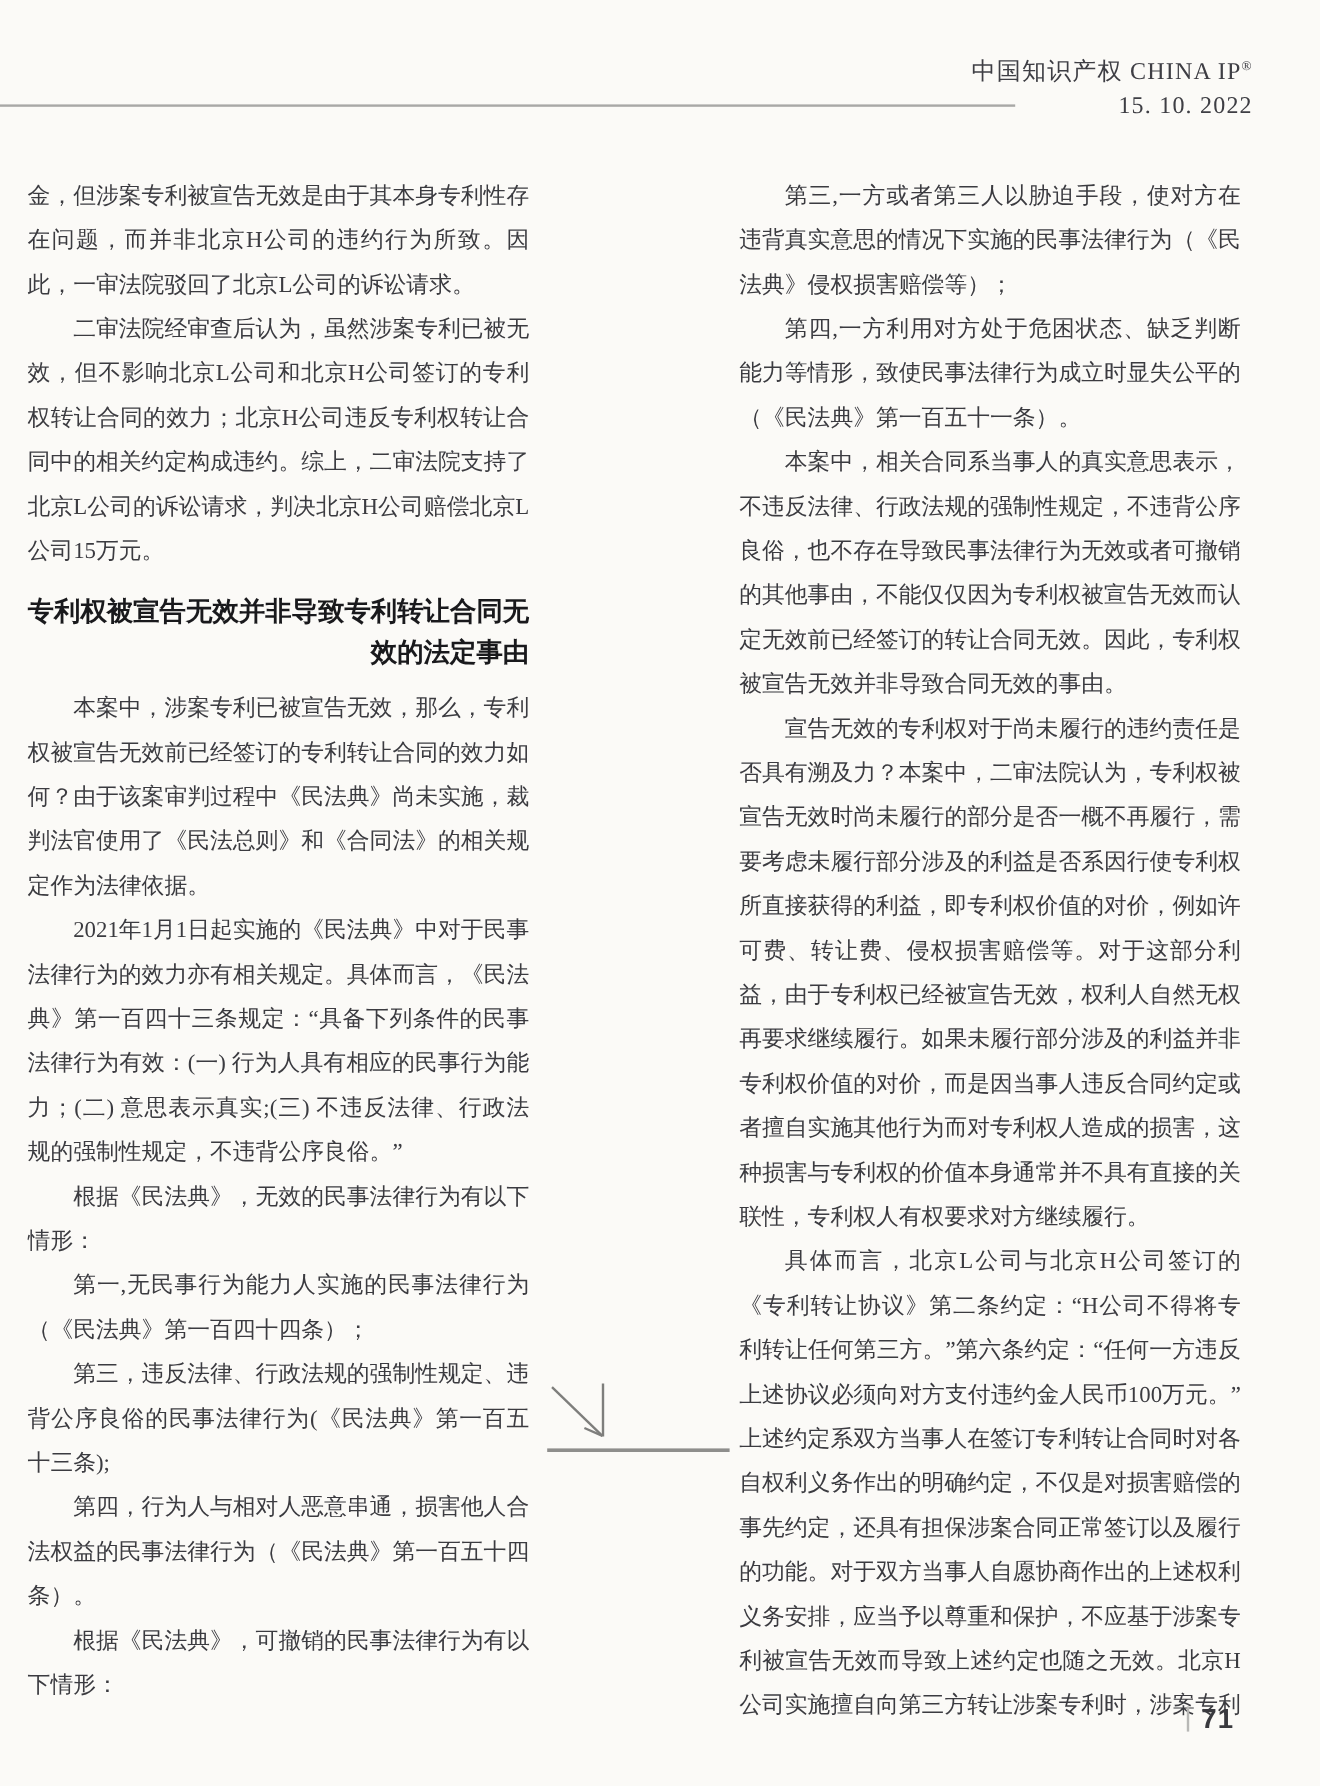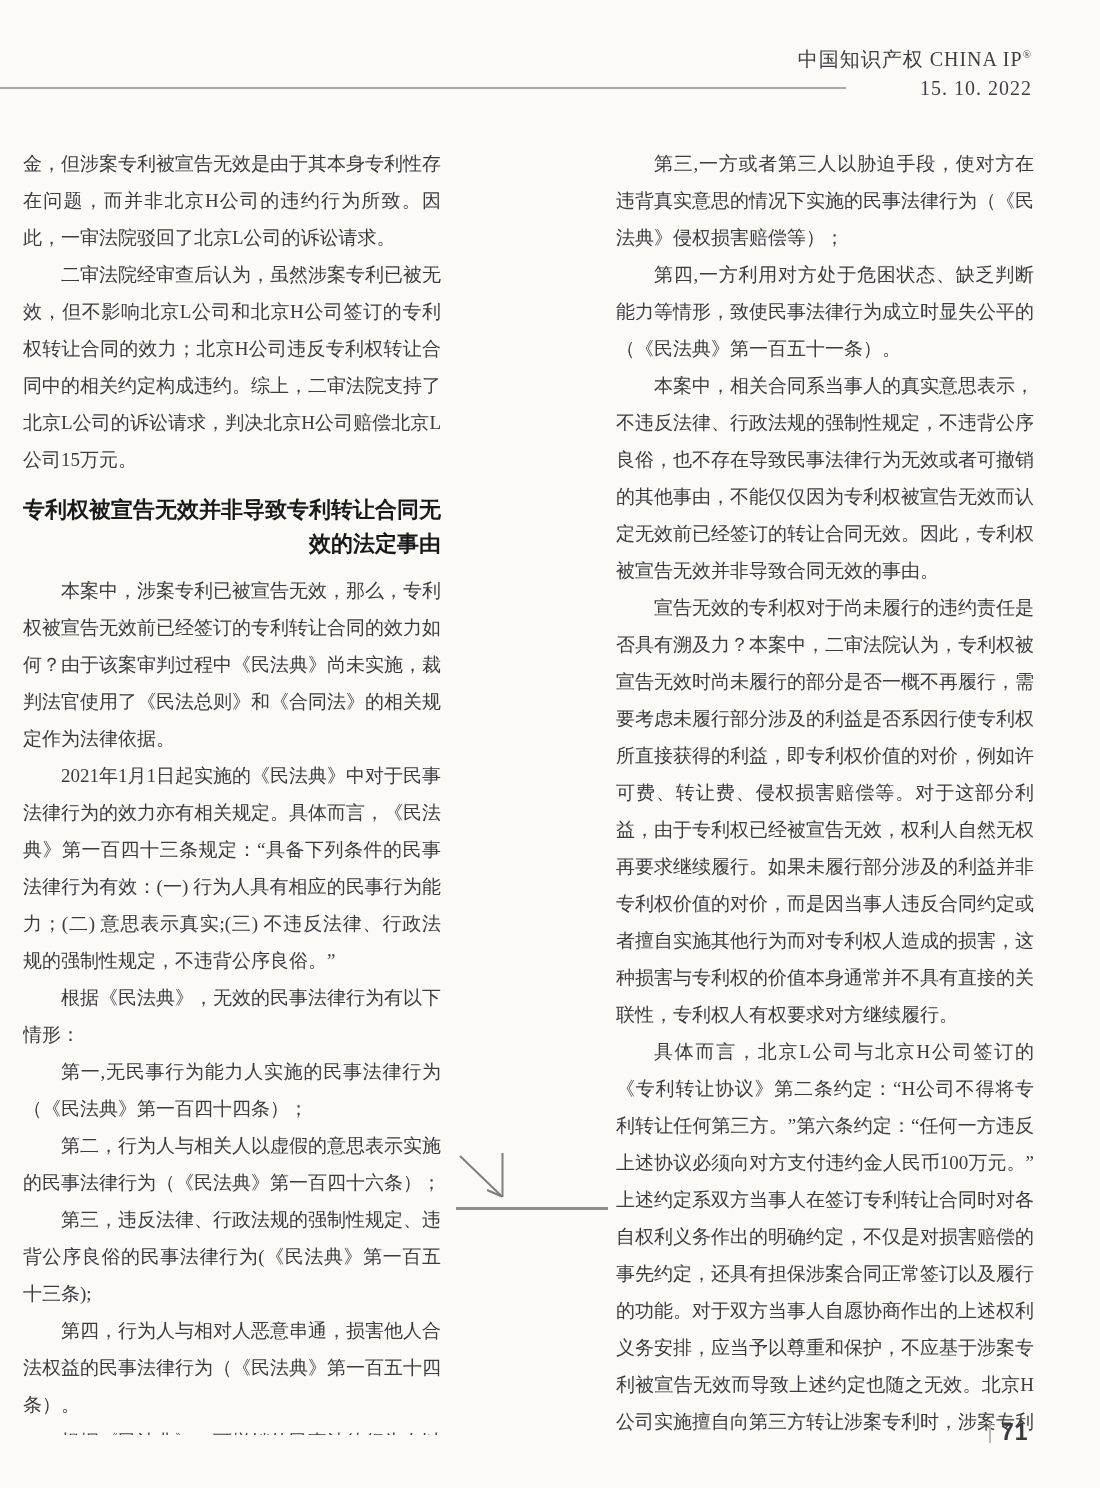--- a/index.html
+++ b/index.html
@@ -15,21 +15,21 @@
 
   
   .header-rule {
     position: absolute;
     left: 0; top: 87px;
     width: 846px; height: 2px;
     background: #a8a8a6;
   }
   .masthead {
     position: absolute;
-    top: 46px; right: 68px;
+    top: 46px; right: 56px;
     text-align: right;
     font-family: "Liberation Serif", "DejaVu Serif", serif;
     color: #3e3e44;
   }
   .masthead .brand { font-size: 20px; letter-spacing: 1px; white-space: nowrap; }
   .masthead .brand sup { font-size: 11px; }
   .masthead .date { font-size: 20px; margin-top: 4px; letter-spacing: 1px; }
 
   
   .col {
@@ -114,21 +114,20 @@
   </div>
 
   <div class="col col-left">
     <p class="noindent">金，但涉案专利被宣告无效是由于其本身专利性存在问题，而并非北京H公司的违约行为所致。因此，一审法院驳回了北京L公司的诉讼请求。</p>
     <p>二审法院经审查后认为，虽然涉案专利已被无效，但不影响北京L公司和北京H公司签订的专利权转让合同的效力；北京H公司违反专利权转让合同中的相关约定构成违约。综上，二审法院支持了北京L公司的诉讼请求，判决北京H公司赔偿北京L公司15万元。</p>
     <h2>专利权被宣告无效并非导致专利转让合同无效的法定事由</h2>
     <p>本案中，涉案专利已被宣告无效，那么，专利权被宣告无效前已经签订的专利转让合同的效力如何？由于该案审判过程中《民法典》尚未实施，裁判法官使用了《民法总则》和《合同法》的相关规定作为法律依据。</p>
     <p>2021年1月1日起实施的《民法典》中对于民事法律行为的效力亦有相关规定。具体而言，《民法典》第一百四十三条规定：“具备下列条件的民事法律行为有效：(一) 行为人具有相应的民事行为能力；(二) 意思表示真实;(三) 不违反法律、行政法规的强制性规定，不违背公序良俗。”</p>
     <p>根据《民法典》，无效的民事法律行为有以下情形：</p>
     <p>第一,无民事行为能力人实施的民事法律行为（《民法典》第一百四十四条）；</p>
-    <p>第二，行为人与相关人以虚假的意思表示实施的民事法律行为（《民法典》第一百四十六条）；</p>
     <p>第三，违反法律、行政法规的强制性规定、违背公序良俗的民事法律行为(《民法典》第一百五十三条);</p>
     <p>第四，行为人与相对人恶意串通，损害他人合法权益的民事法律行为（《民法典》第一百五十四条）。</p>
     <p>根据《民法典》，可撤销的民事法律行为有以下情形：</p>
 
   </div>
 
   <div class="col col-right">
     <p>第三,一方或者第三人以胁迫手段，使对方在违背真实意思的情况下实施的民事法律行为（《民法典》侵权损害赔偿等）；</p>
     <p>第四,一方利用对方处于危困状态、缺乏判断能力等情形，致使民事法律行为成立时显失公平的（《民法典》第一百五十一条）。</p>
     <p>本案中，相关合同系当事人的真实意思表示，不违反法律、行政法规的强制性规定，不违背公序良俗，也不存在导致民事法律行为无效或者可撤销的其他事由，不能仅仅因为专利权被宣告无效而认定无效前已经签订的转让合同无效。因此，专利权被宣告无效并非导致合同无效的事由。</p>

